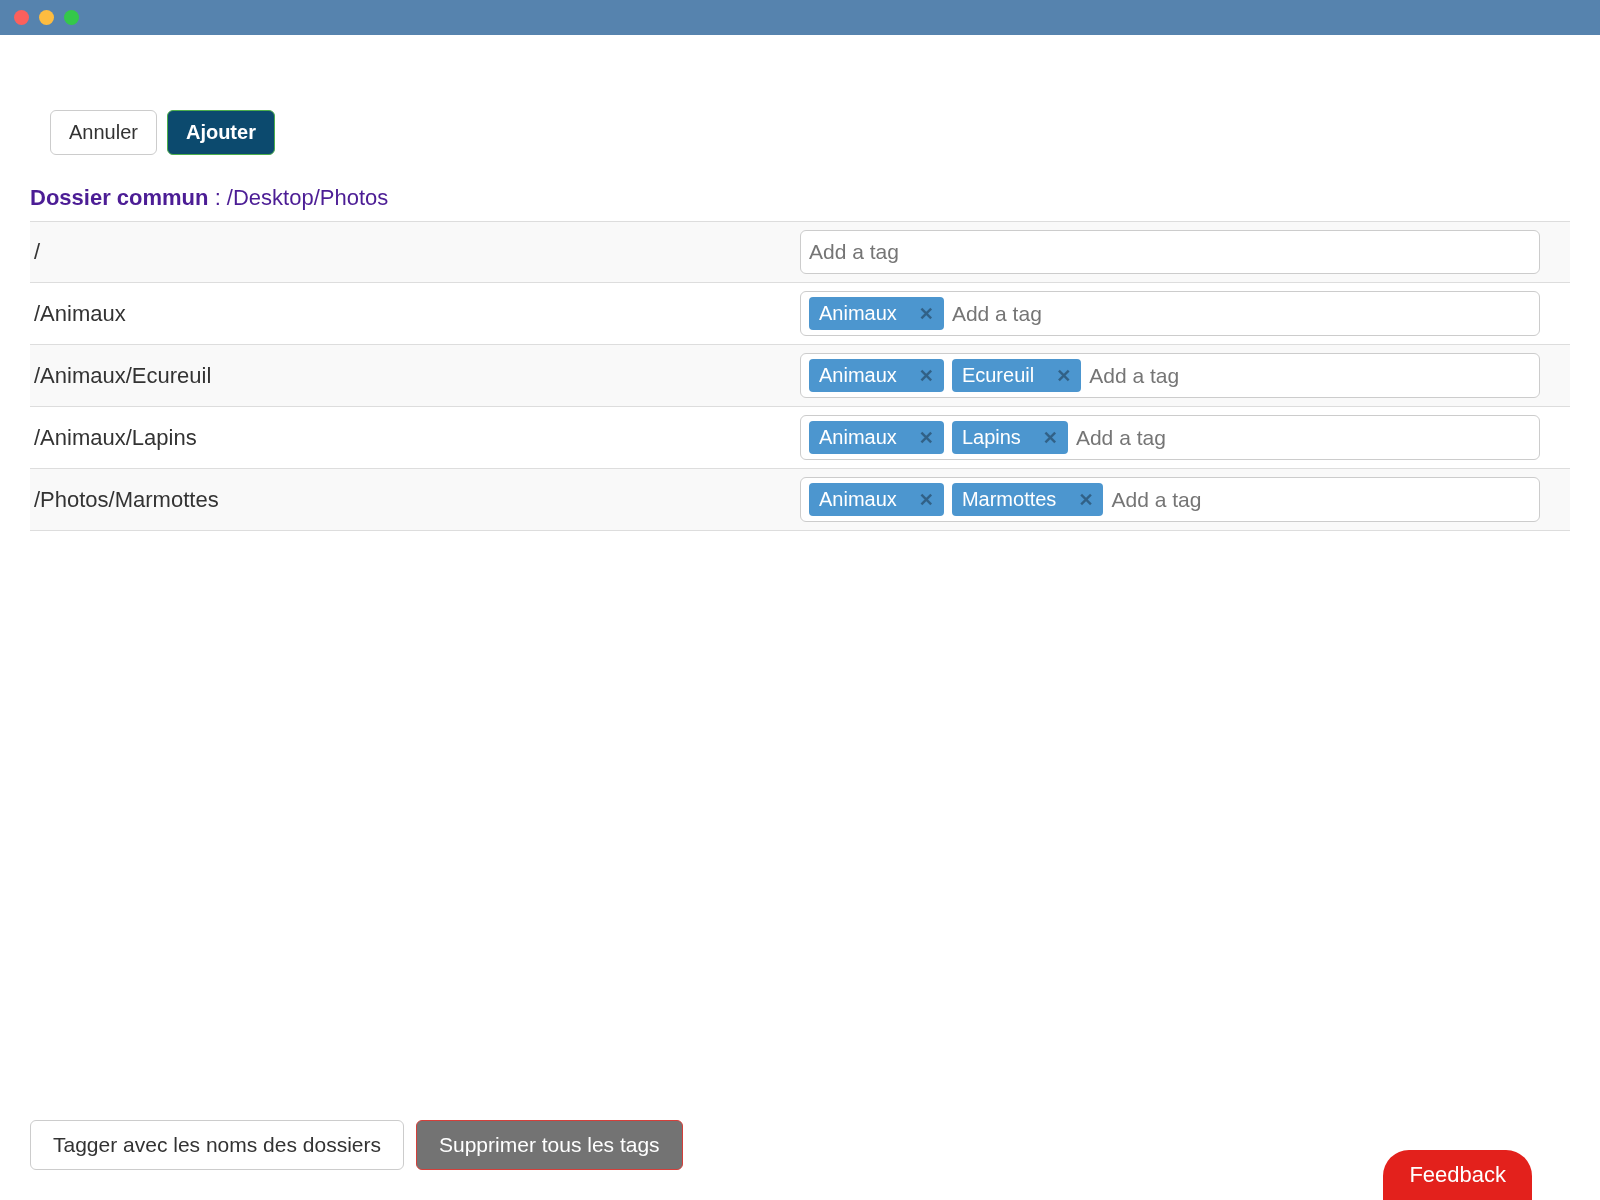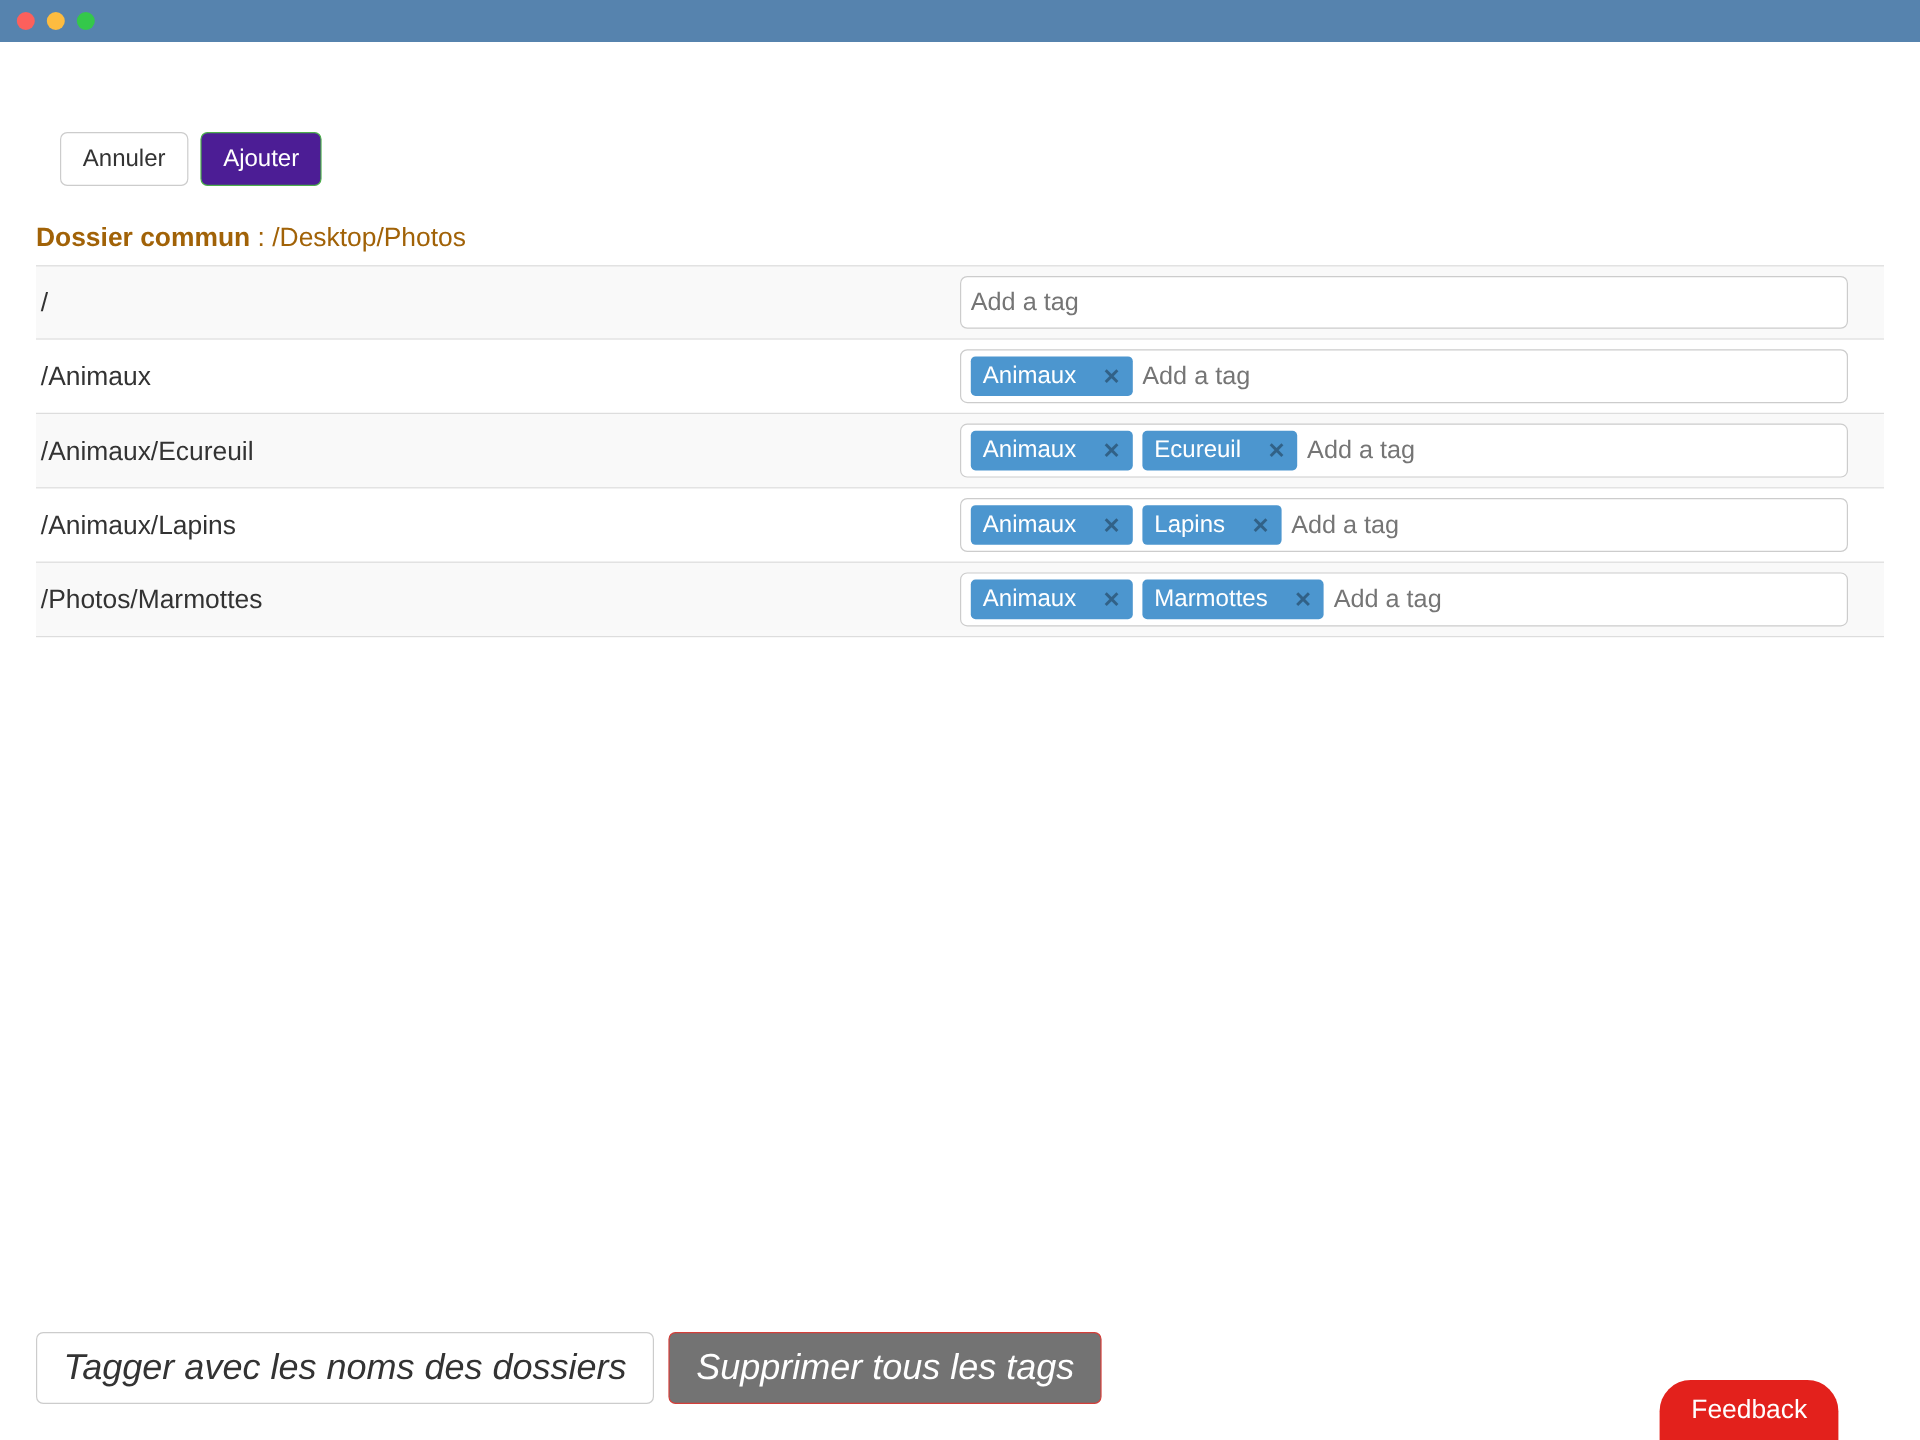--- a/index.html
+++ b/index.html
@@ -15,36 +15,36 @@
 
 .top-row { display: flex; align-items: flex-start; margin-top: 35px; }
 .tabs { display: flex; border-bottom: 1px solid #ddd; flex: 1; }
 .tab { padding: 14px 22px; font-size: 22px; cursor: pointer; border: 1px solid transparent; border-bottom: none; margin-bottom: -1px; color: #337ab7; }
 .tab.active { border: 1px solid #ddd; border-bottom-color: #fff; border-radius: 6px 6px 0 0; background: #fff; color: #555; }
 .tab .badge { display: inline-block; background: #777; color: #fff; border-radius: 12px; font-size: 16px; padding: 2px 10px; margin-left: 6px; font-weight: 700; }
 
 .top-buttons { display: flex; gap: 10px; margin-left: 20px; }
 .btn { padding: 10px 18px; font-size: 20px; border-radius: 6px; cursor: pointer; border: 1px solid transparent; margin-top: 40px; }
 .btn-default { background: #fff; border-color: #ccc; color: #333; }
-.btn-success { background: #4c1d95; border-color: #4cae4c; color: #fff; }
+.btn-success { background: #0c4a6e; border-color: #4cae4c; color: #fff; font-weight: bold; }
 .btn-danger { background: #737373; border-color: #d43f3a; color: #fff; }
 
-.section-title { font-size: 22px; margin-top: 30px; margin-bottom: 10px; color: #a16207; }
+.section-title { font-size: 22px; margin-top: 30px; margin-bottom: 10px; color: #4c1d95; }
 .section-title .bold { font-weight: 700; }
 
 .folder-row { display: flex; align-items: center; border-top: 1px solid #ddd; padding: 8px 0; }
 .folder-row:nth-child(odd) { background: #f9f9f9; }
 .folder-path { flex: 0 0 770px; font-size: 22px; color: #333; padding-left: 4px; }
 .tag-input-wrap { flex: 1; border: 1px solid #ccc; border-radius: 6px; background: #fff; padding: 5px 8px; display: flex; gap: 8px; flex-wrap: wrap; margin-right: 30px; min-height: 44px; }
 .tag-pill { background: #4C96CF; color: #fff; padding: 5px 10px; border-radius: 4px; font-size: 20px; display: inline-flex; align-items: center; gap: 22px; }
 .tag-pill .remove { color: rgba(0,0,0,0.35); font-weight: 700; cursor: pointer; font-size: 18px; }
 .tag-placeholder { color: #999; font-size: 21px; border: none; outline: none; flex: 1; background: transparent; }
 
 .bottom-bar { position: absolute; bottom: 30px; left: 30px; display: flex; gap: 12px; }
-.bottom-bar .btn { font-size: 30px; padding: 12px 22px; font-style: italic; }
+.bottom-bar .btn { font-size: 21px; padding: 12px 22px; }
 
 .feedback { position: absolute; bottom: 0; right: 68px; background: #E3211C; color: #fff; padding: 12px 26px; border-radius: 26px 26px 0 0; font-size: 22px; cursor: pointer; }
 
 .rows-wrap { border-bottom: 1px solid #ddd; }
 </style>
 </head>
 <body>
 
 <div class="titlebar">
   <div class="traffic-light tl-red"></div>

